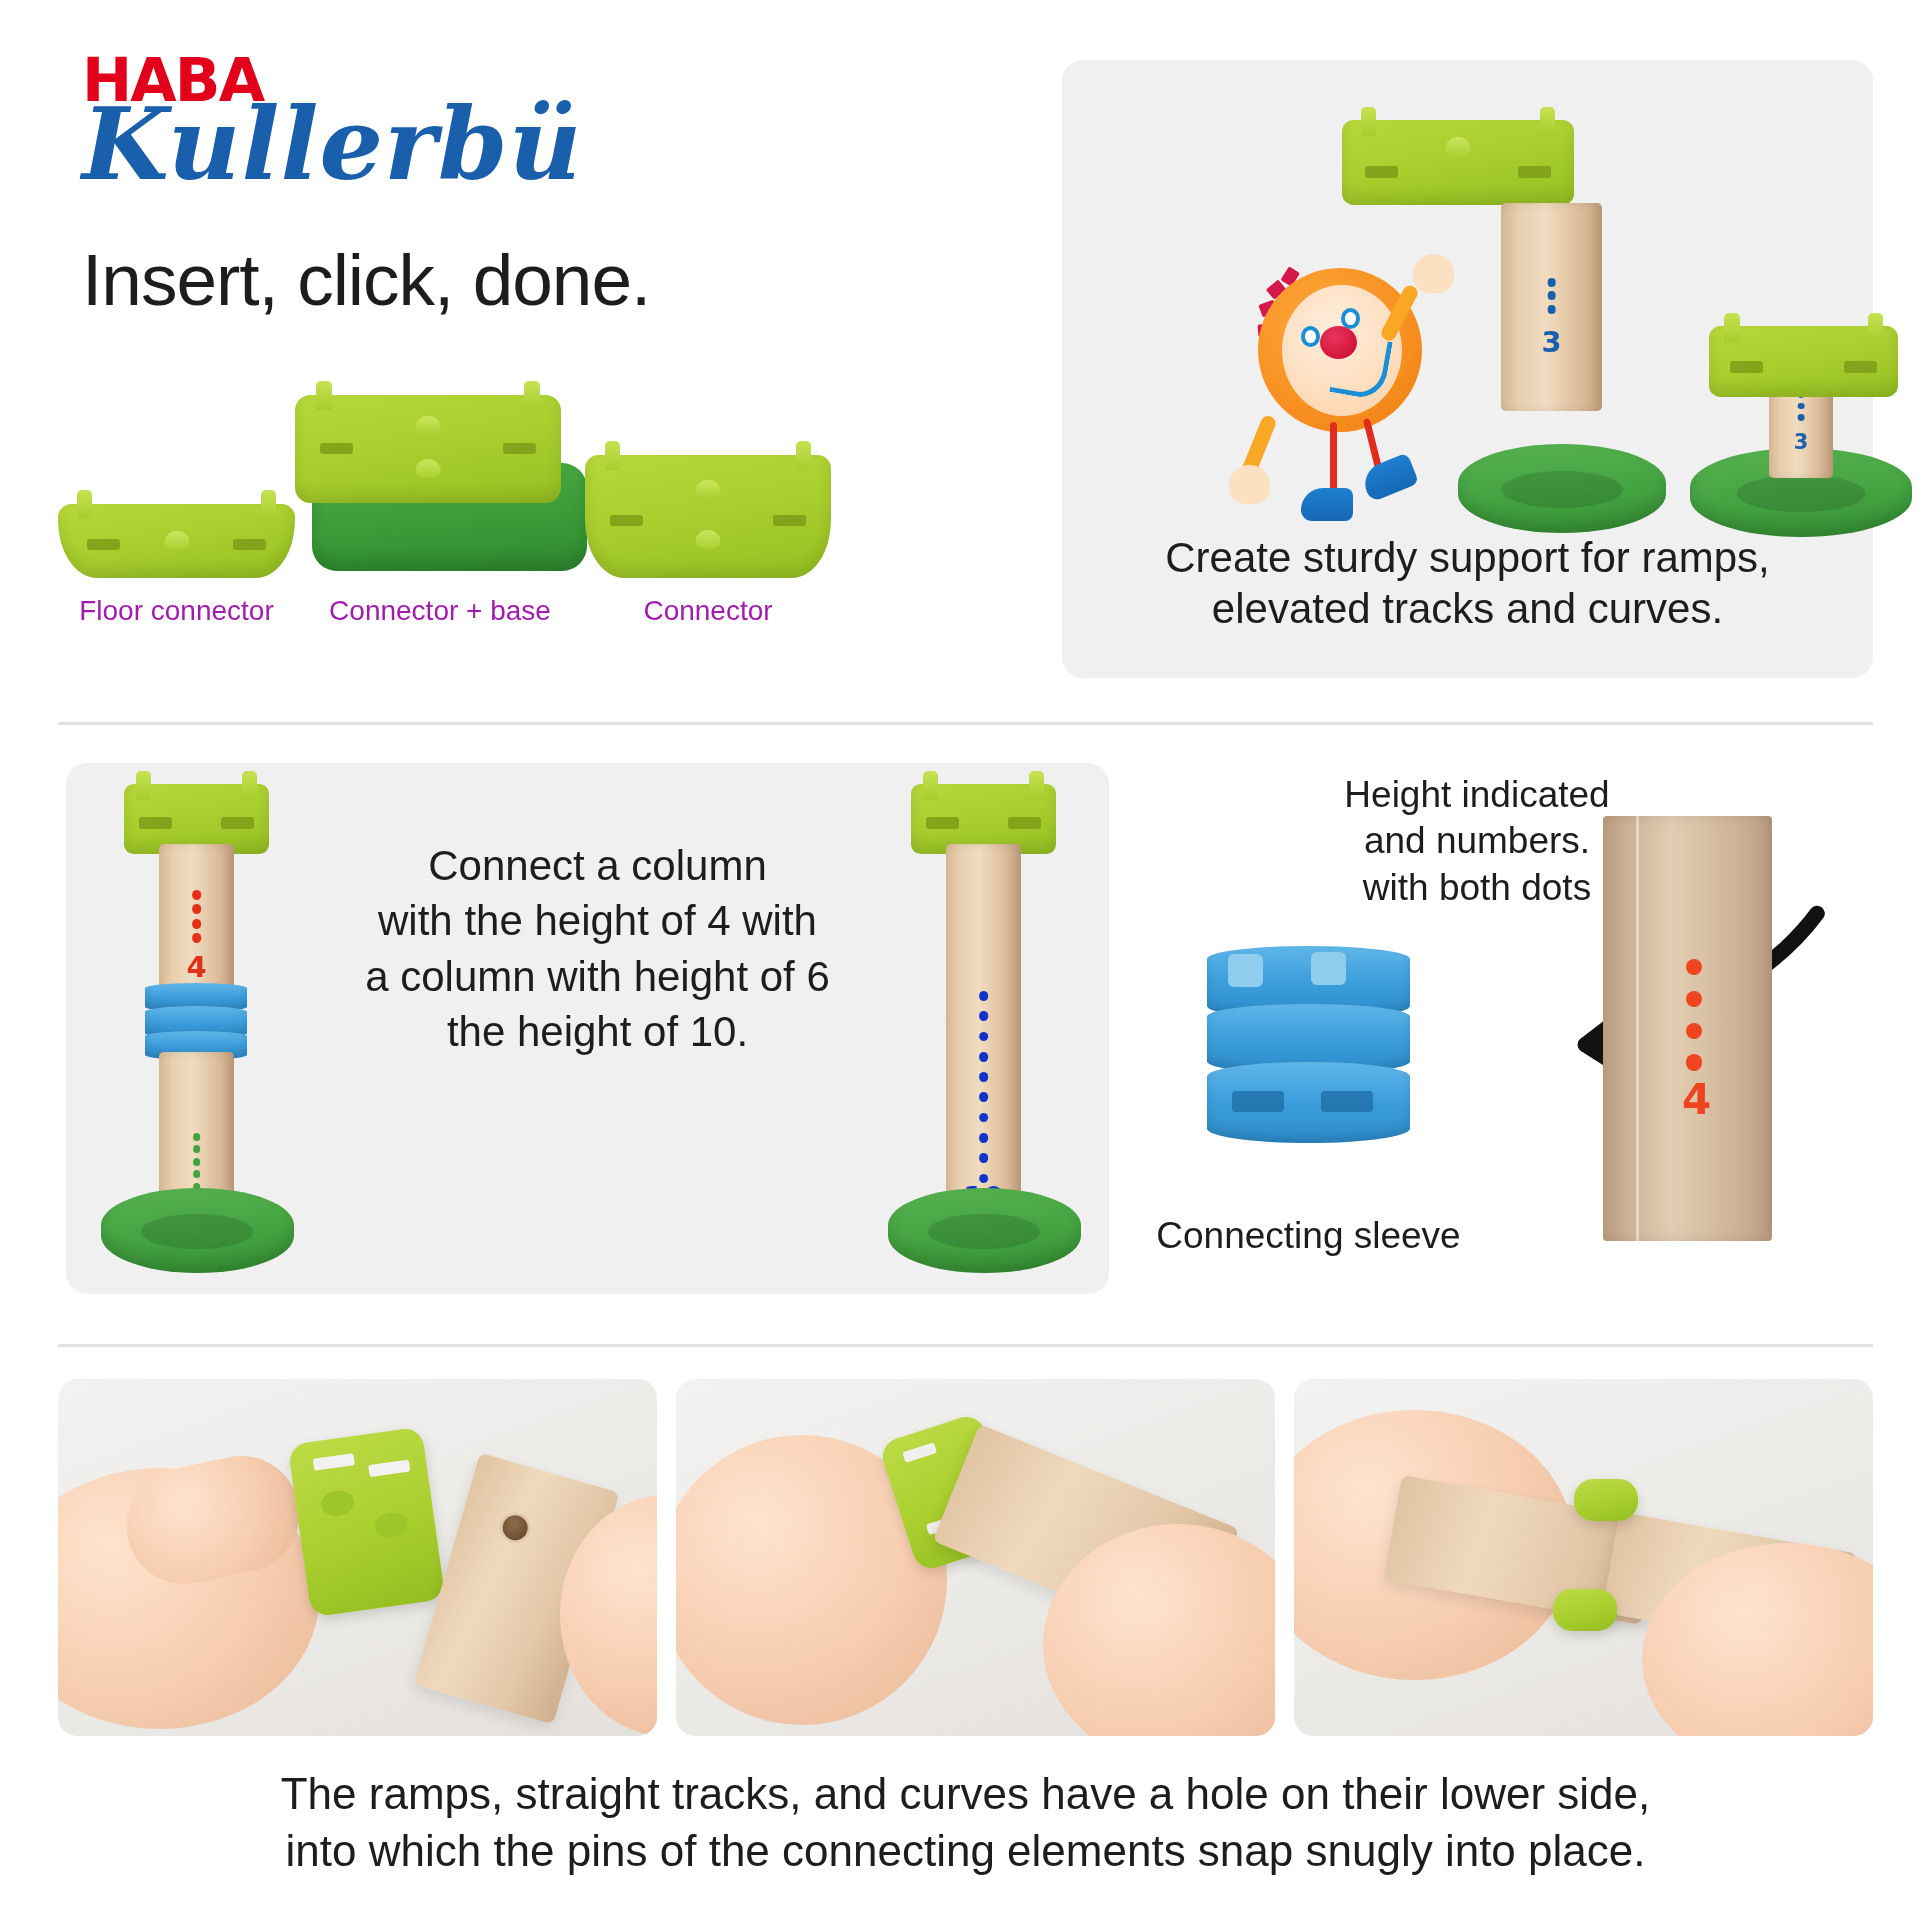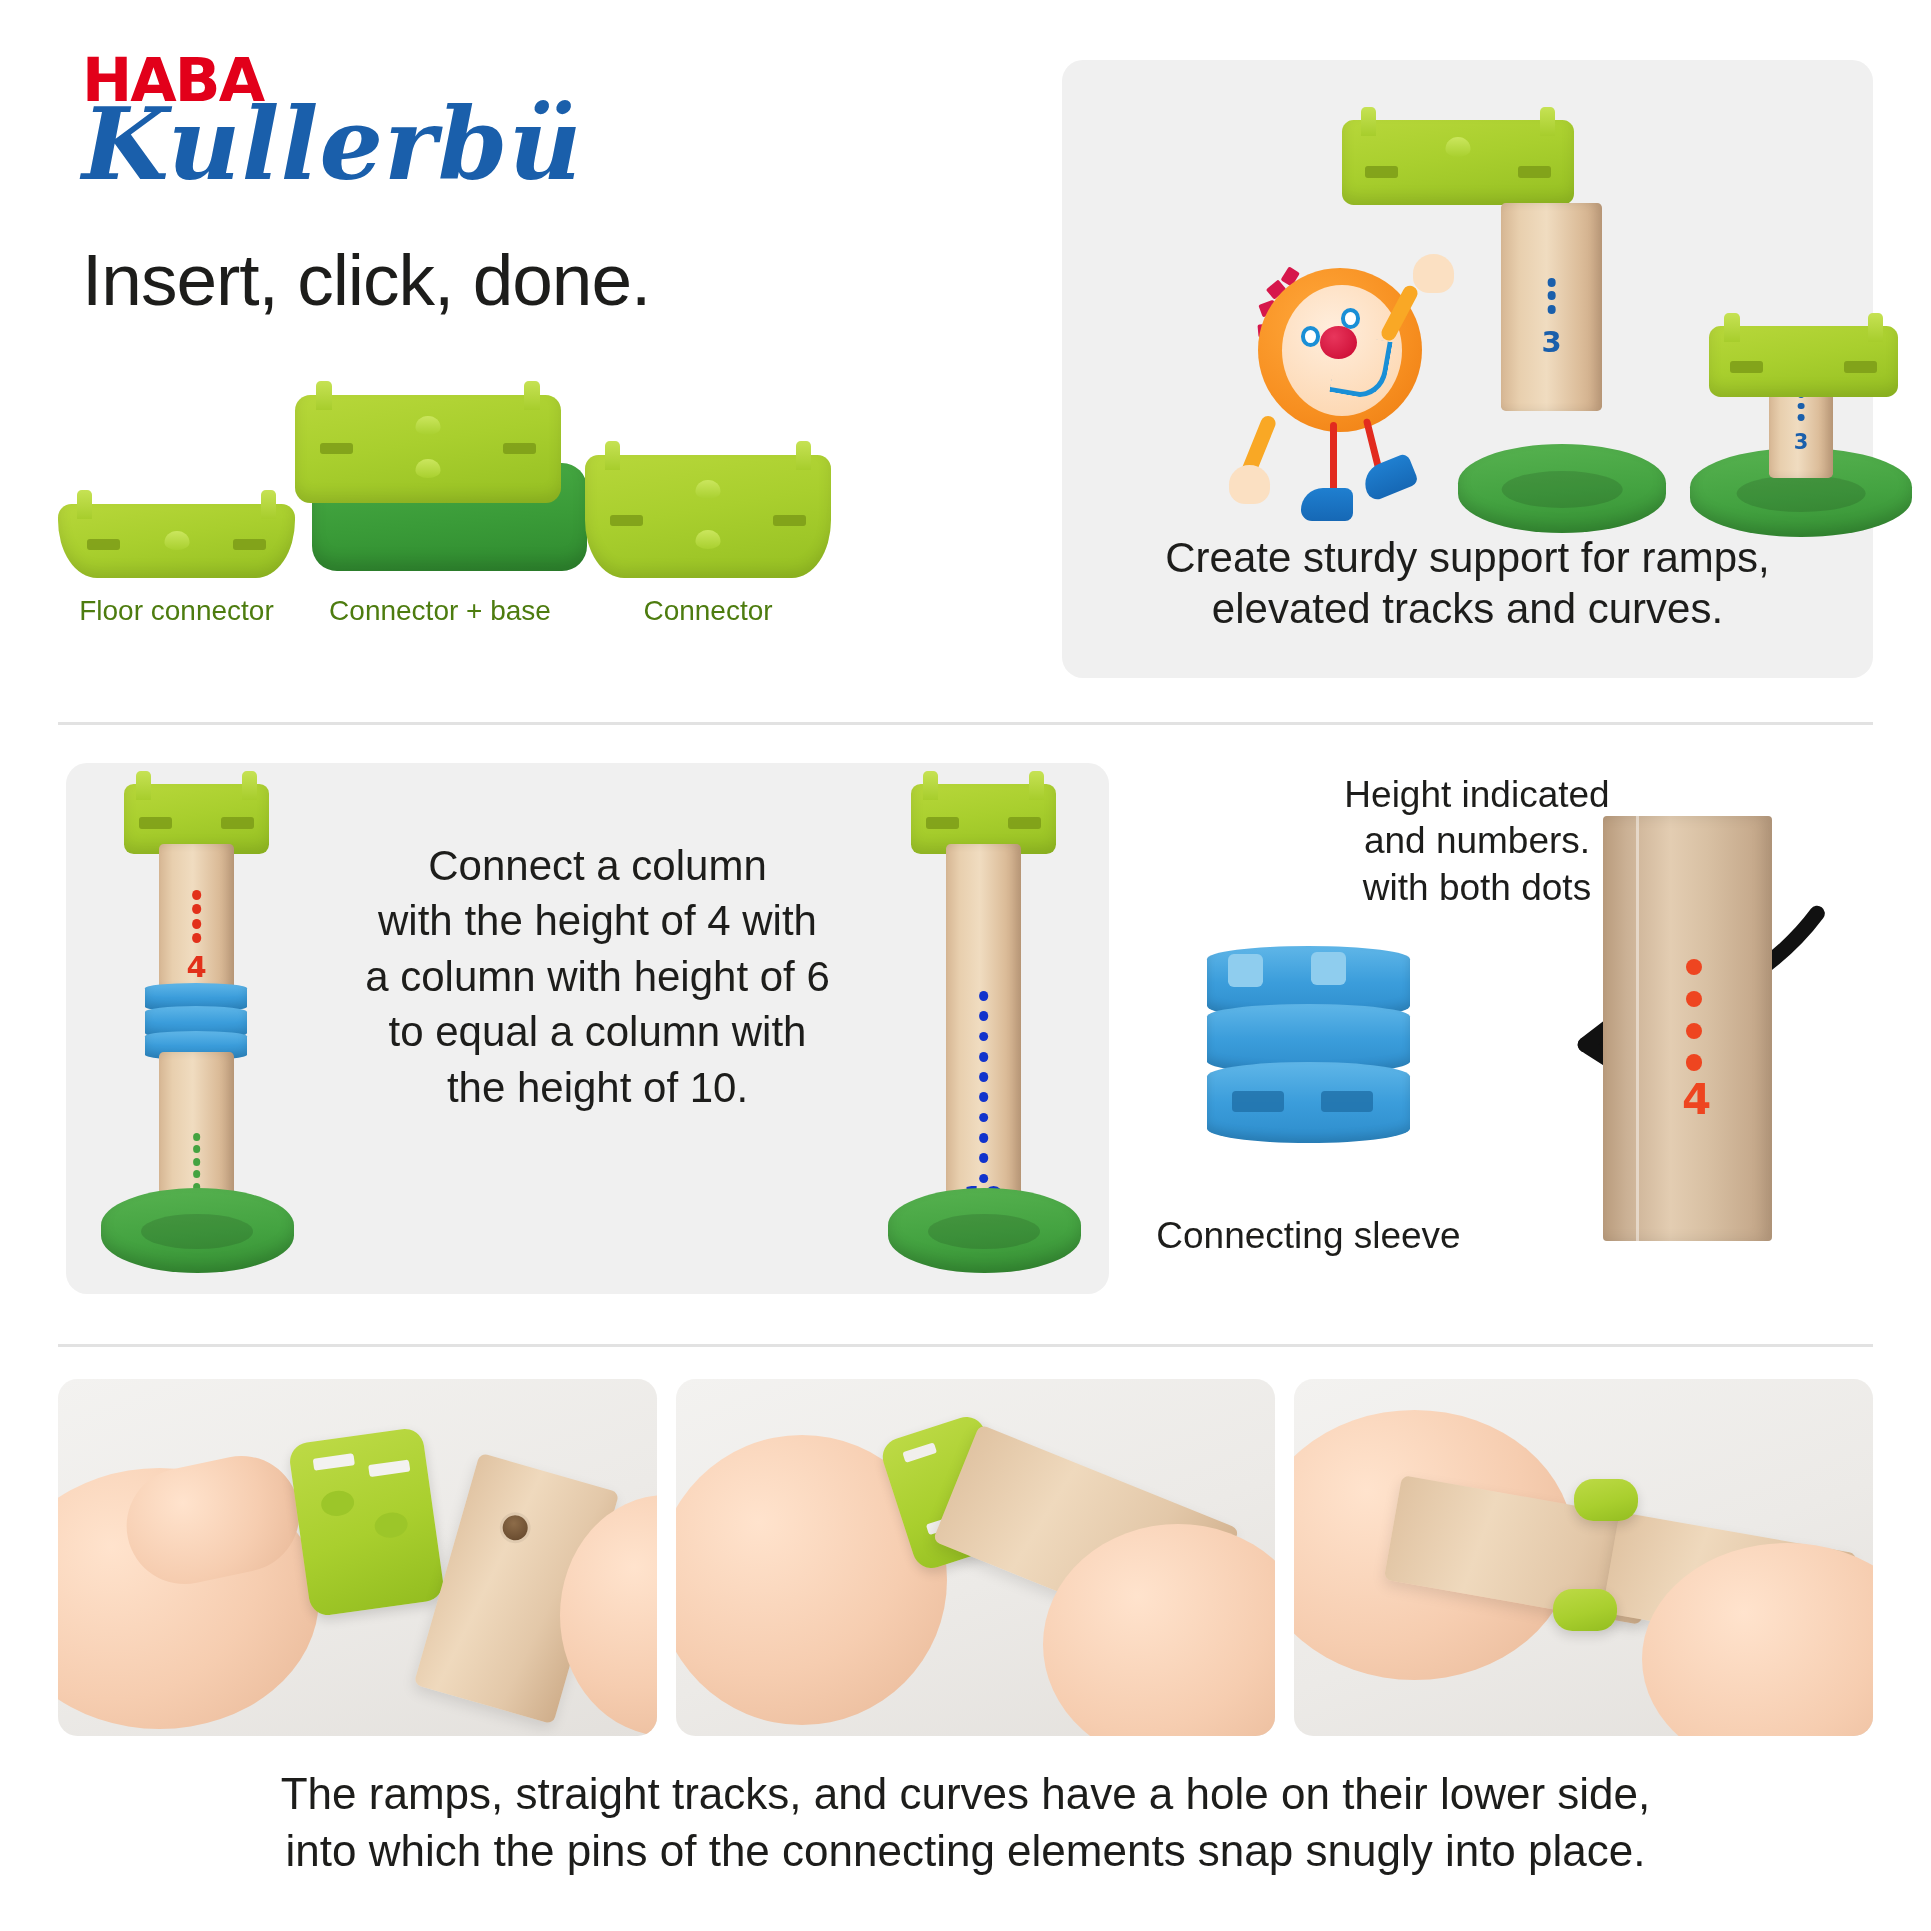--- a/index.html
+++ b/index.html
@@ -70,21 +70,21 @@
   .slot {
     position: absolute; height: 11.6px; width: 33px;
     background: #7d9c18; border-radius: 2.9px; opacity: .85;
   }
   .green-base {
     background: linear-gradient(175deg, #49ab45 0%, #3a9b38 55%, #2f8a2f 100%);
     border-radius: 25px;
     box-shadow: inset 0 -9.7px 15.4px rgba(0,0,0,.14);
   }
   .conn-label {
-    margin-top: 17.4px; font-size: 28px; color: #4d7c0f; text-align: center;
+    margin-top: 17.4px; font-size: 28px; color: #a21caf; text-align: center;
     white-space: nowrap;
   }
 
   
   .panel { position: absolute; background: #f0f0f0; border-radius: 21px; }
 
   .panel-support { left: 1062px; top: 60px; width: 811px; height: 618px; }
   .panel-support .caption {
     position: absolute; left: 29px; right: 29px; bottom: 44px;
     text-align: center; font-size: 42px; line-height: 1.22; color: #1d1d1b;
@@ -379,21 +379,20 @@
         </div>
       </div>
 
       <div class="base-oval" style="position:absolute;left:5.8px;top:404px;width:193px;height:85px;"></div>
     </div>
 
     <div class="body-text">
       <div>Connect a column</div>
       <div>with the height of 4 with</div>
       <div>a column with height of 6</div>
-      <div>to equal a column with</div>
       <div>the height of 10.</div>
     </div>
 
     <div style="position:absolute;left:816px;top:21px;width:203px;height:492px;">
       <div class="conn-body" style="position:absolute;left:29px;top:0;width:145px;height:70px;border-radius:9.7px;">
         <div class="slot" style="left:15.4px;top:33px;"></div>
         <div class="slot" style="right:15.4px;top:33px;"></div>
       </div>
       <div class="wood-col" style="position:absolute;left:64px;top:60px;width:75px;height:363px;">
         <div class="dots" style="left:50%;transform:translateX(-50%);top:147px;gap:10.6px;">

